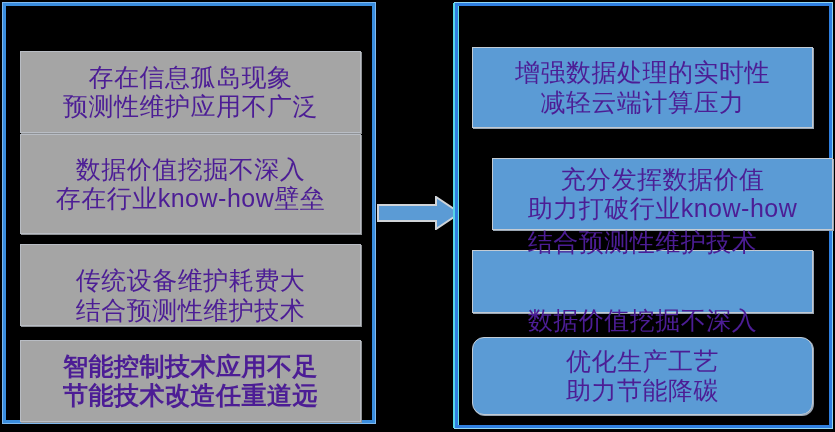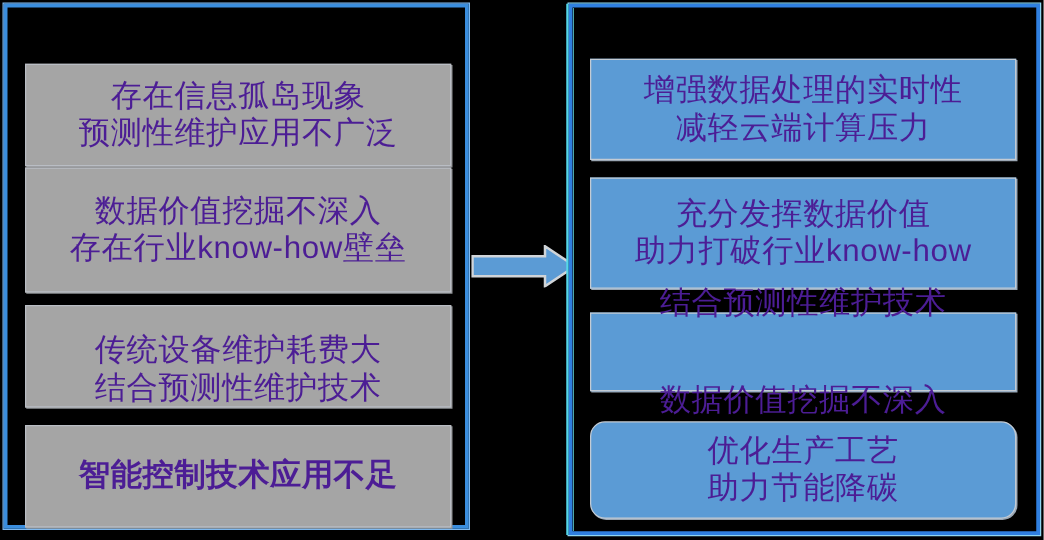--- a/index.html
+++ b/index.html
@@ -75,21 +75,21 @@
   
   .item-blue {
     left: 14px;
     width: 341px;
     background: #5b9bd5;
     border: 1px solid #c3cbd4;
     box-shadow: 1px 1px 0 0 #9aa6b3;
     font-size: 25px;
   }
   #right-item-0 { top: 41px;  height: 81px; }
-  #right-item-1 { top: 136px; height: 89px; }
+  #right-item-1 { top: 152px; height: 72px; margin-left: 20px; }
   #right-item-2 { top: 244px; height: 63px; gap: 48px; }
   #right-item-3 { top: 331px; height: 78px; border-radius: 12px; }
 
   
   #flow-arrow {
     position: absolute;
     left: 377px;
     top: 196px;
     width: 84px;
     height: 34px;
@@ -113,20 +113,21 @@
       <span class="line">存在行业know-how壁垒</span>
     </div>
 
     <div class="item-box item-gray" id="left-item-2">
       <span class="line">传统设备维护耗费大</span>
       <span class="line">结合预测性维护技术</span>
     </div>
 
     <div class="item-box item-gray" id="left-item-3">
       <span class="line">智能控制技术应用不足</span>
+      <span class="line">节能技术改造任重道远</span>
     </div>
 
   </div>
 
   <div id="flow-arrow">
     <svg width="84" height="34" viewBox="0 0 84 34" xmlns="http://www.w3.org/2000/svg">
       <polygon points="1,9 59,9 59,1 83,17 59,33 59,25 1,25" fill="#5B9BD5" stroke="#D0D4D8" stroke-width="2" stroke-linejoin="miter"></polygon>
     </svg>
   </div>
 

